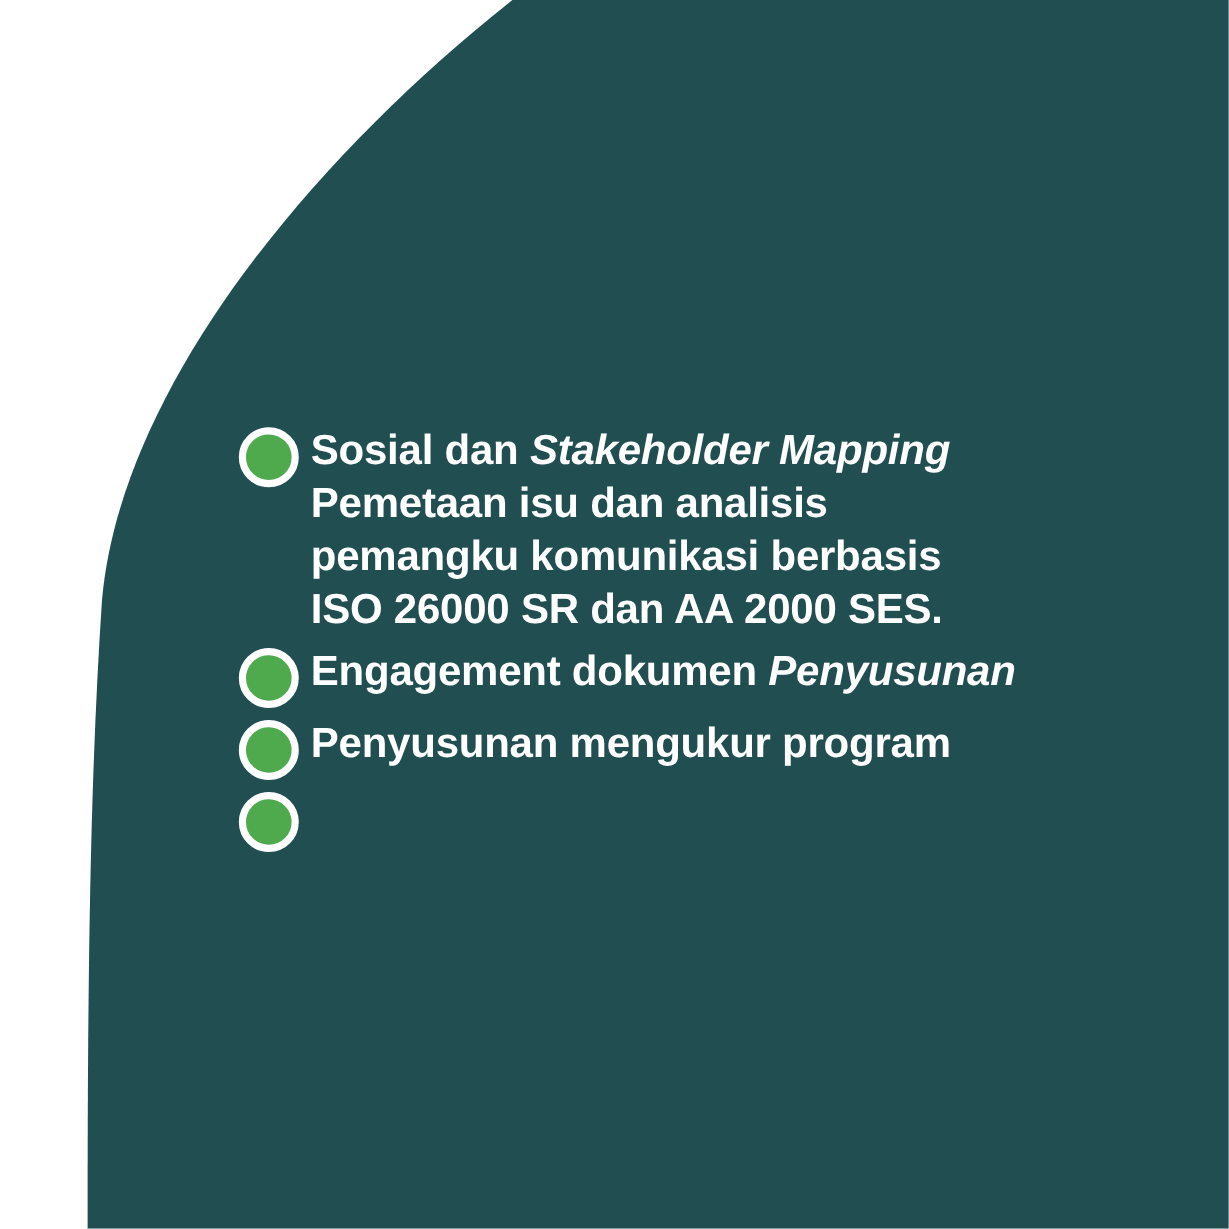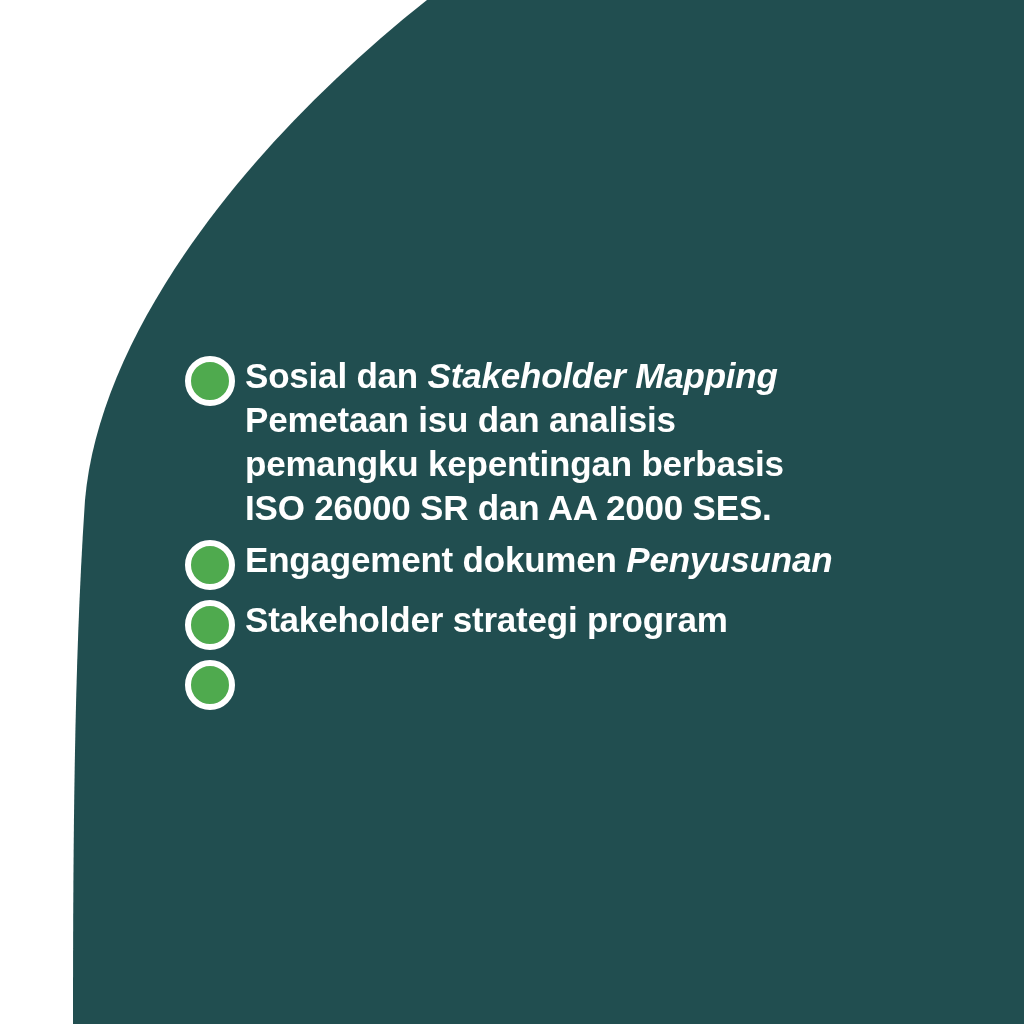--- a/index.html
+++ b/index.html
@@ -14,21 +14,21 @@
     background: #ffffff;
     font-family: "Liberation Sans", sans-serif;
   }
   .panel-svg {
     position: absolute;
     inset: 0;
     display: block;
   }
   .content {
     position: absolute;
-    left: 185px;
+    left: 199px;
     top: 354px;
     width: 800px;
   }
   .item {
     display: flex;
     align-items: flex-start;
     margin-bottom: 8px;
   }
   .bullet {
     width: 50px;
@@ -62,36 +62,36 @@
   <path d="M427,0 H1024 V1024 H73 C73,810 75,650 85,500 C100,330 250,140 427,0 Z" fill="#214e50"></path>
 </svg>
 
 <div class="content">
 
   <div class="item">
     <div class="bullet"></div>
     <div class="text-block">
       <div class="line"><span>Sosial dan </span><span class="it">Stakeholder Mapping</span></div>
       <div class="line"><span>Pemetaan isu dan analisis</span></div>
-      <div class="line"><span>pemangku kepentingan berbasis</span></div>
+      <div class="line"><span>pemangku komunikasi berbasis</span></div>
       <div class="line"><span>ISO 26000 SR dan AA 2000 SES.</span></div>
     </div>
   </div>
 
   <div class="item">
     <div class="bullet"></div>
     <div class="text-block">
       <div class="line"><span>Engagement dokumen </span><span class="it">Penyusunan</span></div>
     </div>
   </div>
 
   <div class="item">
     <div class="bullet"></div>
     <div class="text-block">
-      <div class="line"><span>Stakeholder strategi program</span></div>
+      <div class="line"><span>Penyusunan mengukur program</span></div>
     </div>
   </div>
 
   <div class="item">
     <div class="bullet"></div>
   </div>
 
 </div>
 
 </body></html>

